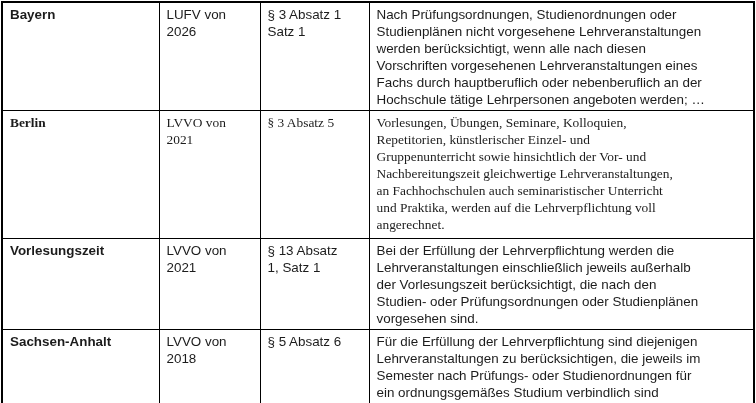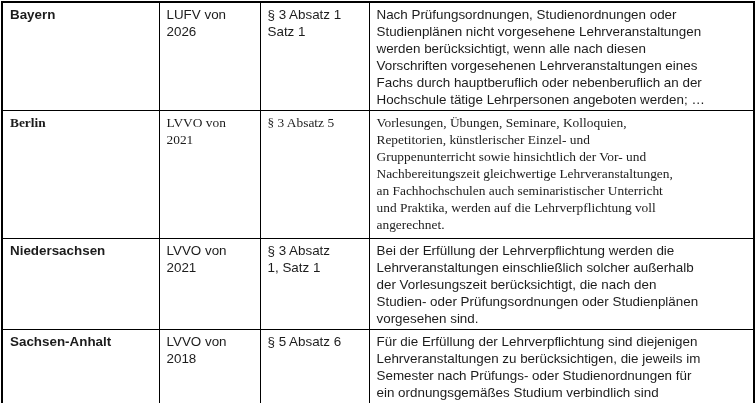--- a/index.html
+++ b/index.html
@@ -74,27 +74,27 @@
       <td class="col-section">§ 3 Absatz 5</td>
       <td class="col-desc">Vorlesungen, Übungen, Seminare, Kolloquien,
 Repetitorien, künstlerischer Einzel- und
 Gruppenunterricht sowie hinsichtlich der Vor- und
 Nachbereitungszeit gleichwertige Lehrveranstaltungen,
 an Fachhochschulen auch seminaristischer Unterricht
 und Praktika, werden auf die Lehrverpflichtung voll
 angerechnet.</td>
     </tr>
     <tr class="row-3">
-      <td class="col-state">Niedersachsen</td>
+      <td class="col-state">Vorlesungszeit</td>
       <td class="col-law">LVVO von
 2021</td>
-      <td class="col-section">§ 3 Absatz
+      <td class="col-section">§ 13 Absatz
 1, Satz 1</td>
       <td class="col-desc">Bei der Erfüllung der Lehrverpflichtung werden die
-Lehrveranstaltungen einschließlich solcher außerhalb
+Lehrveranstaltungen einschließlich jeweils außerhalb
 der Vorlesungszeit berücksichtigt, die nach den
 Studien- oder Prüfungsordnungen oder Studienplänen
 vorgesehen sind.</td>
     </tr>
     <tr class="row-4">
       <td class="col-state">Sachsen-Anhalt</td>
       <td class="col-law">LVVO von
 2018</td>
       <td class="col-section">§ 5 Absatz 6</td>
       <td class="col-desc">Für die Erfüllung der Lehrverpflichtung sind diejenigen

